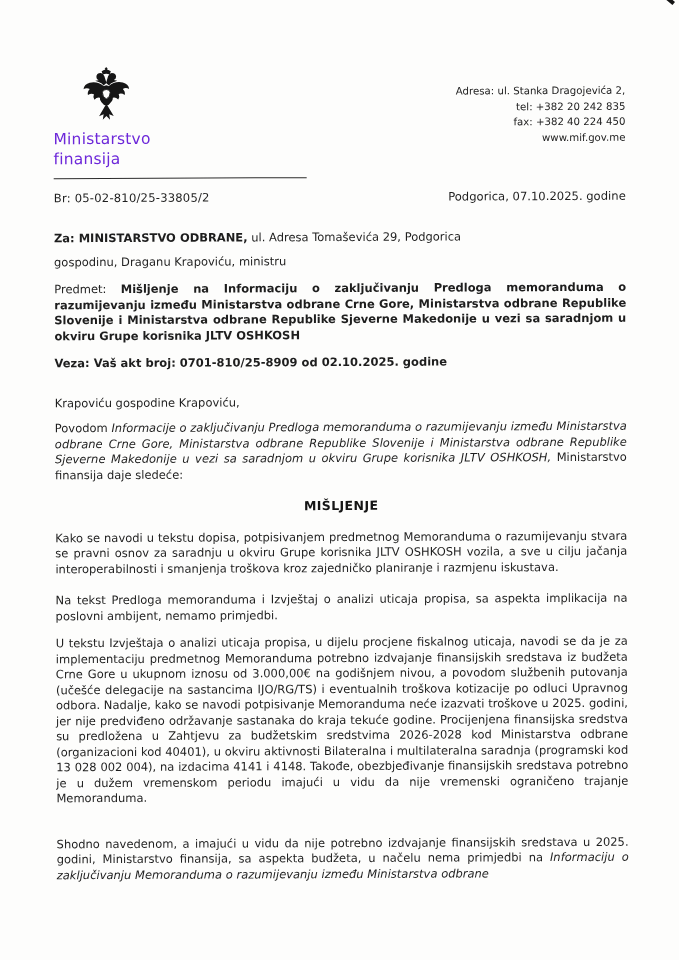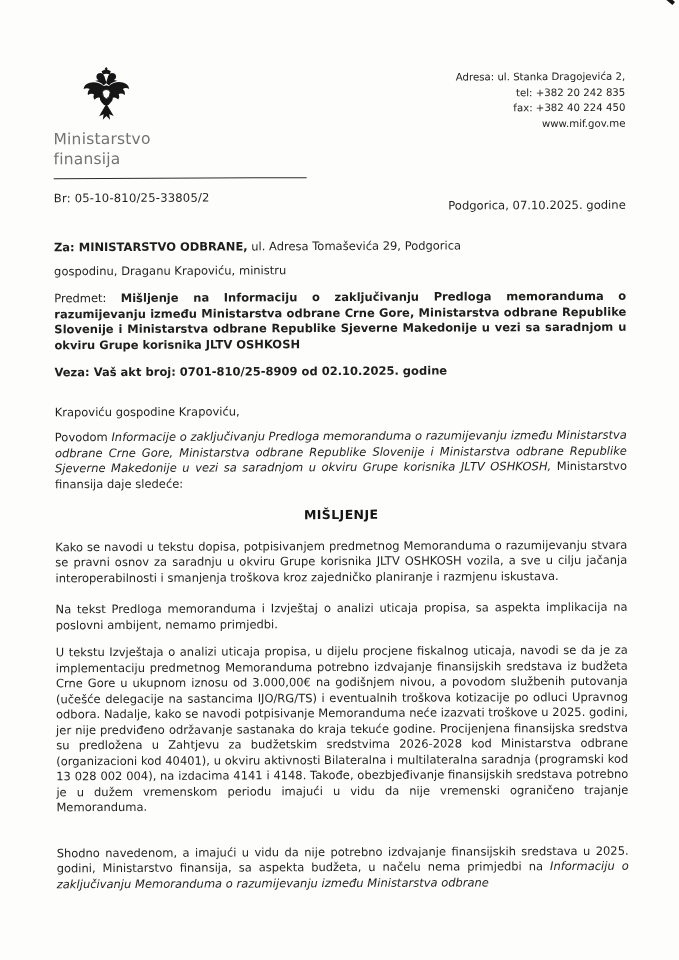--- a/index.html
+++ b/index.html
@@ -38,45 +38,45 @@
   .letterhead {
     display: flex;
     justify-content: space-between;
     align-items: flex-start;
   }
   .lh-left { width: 190px; }
   .logo-wrap { margin: 0 0 7px 30px; width: 46px; height: 56px; }
   .org-name {
     font-size: 15.5px;
     line-height: 1.26;
-    color: #737373;
+    color: #6d28d9;
     letter-spacing: 0.2px;
   }
   .address {
     text-align: right;
     font-size: 10.2px;
     line-height: 1.52;
     color: #222;
-    margin-top: 4px;
+    margin-top: 18px;
   }
   .lh-rule {
     width: 253px;
     height: 0;
     border-top: 1.4px solid #2b2b2b;
     margin-top: 9px;
   }
   .ref-row {
     display: flex;
     justify-content: space-between;
     align-items: flex-start;
     margin-top: 12px;
     font-size: 11.6px;
   }
   .ref { letter-spacing: 0.2px; }
-  .date { margin-top: 9px; }
+  .date { }
   .body {
     margin-top: 26px;
     font-size: 11.5px;
     line-height: 15.5px;
   }
   .para { margin: 0; }
   .just { text-align: justify; }
   .mb8  { margin-bottom: 8px; }
   .mb10 { margin-bottom: 10px; }
   .mb12 { margin-bottom: 12px; }
@@ -128,21 +128,21 @@
         <div>Adresa: ul. Stanka Dragojevića 2,</div>
         <div>tel: +382 20 242 835</div>
         <div>fax: +382 40 224 450</div>
         <div>www.mif.gov.me</div>
       </div>
     </div>
 
     <div class="lh-rule"></div>
 
     <div class="ref-row">
-      <div class="ref">Br: 05-10-810/25-33805/2</div>
+      <div class="ref">Br: 05-02-810/25-33805/2</div>
       <div class="date">Podgorica, 07.10.2025. godine</div>
     </div>
 
     <div class="body">
       <p class="para mb8"><span style="font-weight: 700;">Za: MINISTARSTVO ODBRANE,</span><span> ul. Adresa Tomaševića 29, Podgorica</span></p>
       <p class="para mb12"><span>gospodinu, Draganu Krapoviću, ministru</span></p>
       <p class="para just mb12"><span style="font-weight: 400;">Predmet: </span><span style="font-weight: 700;">Mišljenje na Informaciju o zaključivanju Predloga memoranduma o razumijevanju između Ministarstva odbrane Crne Gore, Ministarstva odbrane Republike Slovenije i Ministarstva odbrane Republike Sjeverne Makedonije u vezi sa saradnjom u okviru Grupe korisnika JLTV OSHKOSH</span></p>
       <p class="para mb24"><span style="font-weight: 700;">Veza: </span><span style="font-weight: 700;">Vaš akt broj: 0701-810/25-8909 od 02.10.2025. godine</span></p>
       <p class="para mb10"><span>Krapoviću gospodine Krapoviću,</span></p>
       <p class="para just mb16"><span>Povodom </span><span style="font-style: italic;">Informacije o zaključivanju Predloga memoranduma o razumijevanju između Ministarstva odbrane Crne Gore, Ministarstva odbrane Republike Slovenije i Ministarstva odbrane Republike Sjeverne Makedonije u vezi sa saradnjom u okviru Grupe korisnika JLTV OSHKOSH,</span><span> Ministarstvo finansija daje sledeće:</span></p>

